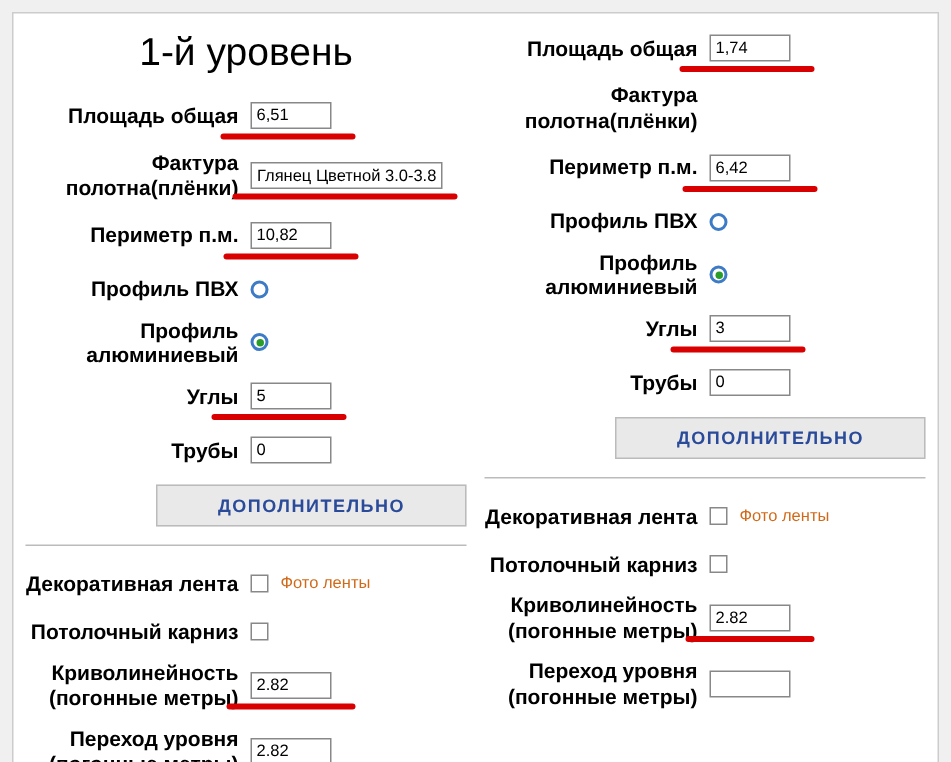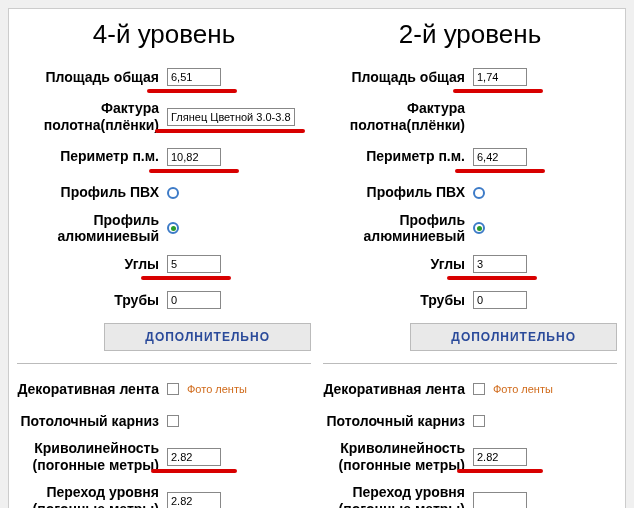--- a/index.html
+++ b/index.html
@@ -110,21 +110,21 @@
     cursor: pointer;
   }
   .row.tight { margin-bottom: 6px; }
 </style>
 </head>
 <body>
 
 <div class="outer">
 
   <div class="panel">
-    <div class="title">4-й уровень</div>
+    <div class="title">1-й уровень</div>
 
     <div class="row">
       <div class="label">Площадь общая</div>
       <div class="ctrl">
         <input type="text" class="w-small" value="6,51" style="">
         <div class="underline" style="bottom:-7px; left:-20px; width:90px;"></div>
       </div>
     </div>
 
     <div class="row">
@@ -204,21 +204,20 @@
     <div class="row">
       <div class="label">Переход уровня (погонные метры)</div>
       <div class="ctrl">
         <input type="text" class="w-small" value="2.82" style="">
         <div class="underline" style="bottom:-7px; left:-2px; width:78px;"></div>
       </div>
     </div>
   </div>
 
   <div class="panel">
-    <div class="title">2-й уровень</div>
 
     <div class="row">
       <div class="label">Площадь общая</div>
       <div class="ctrl">
         <input type="text" class="w-small" value="1,74" style="">
         <div class="underline" style="bottom:-7px; left:-20px; width:90px;"></div>
       </div>
     </div>
 
     <div class="row">

